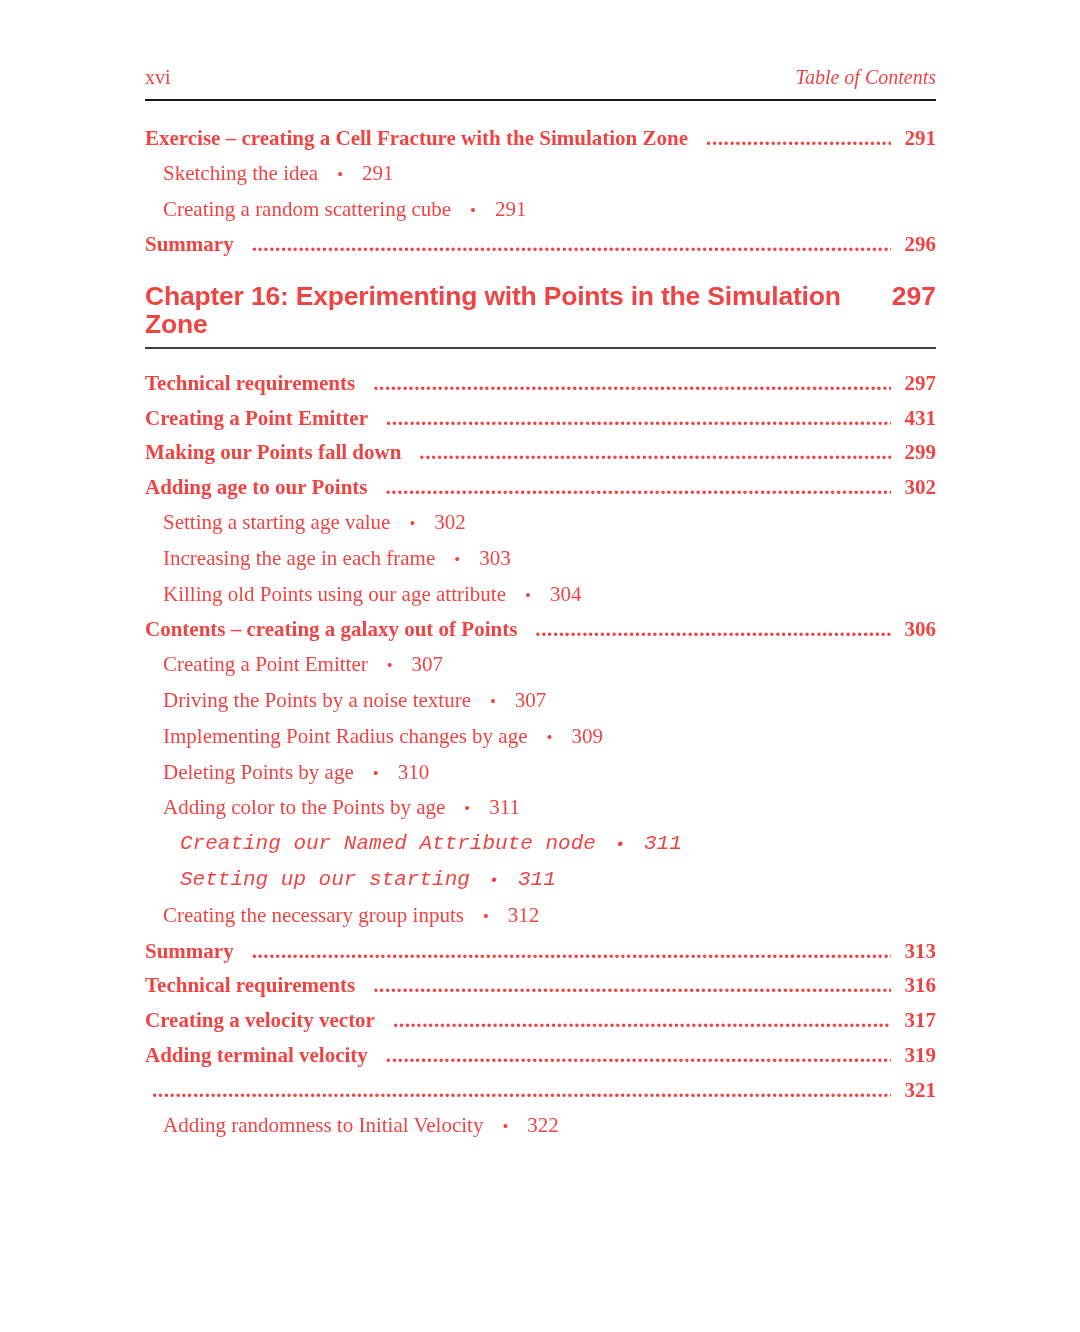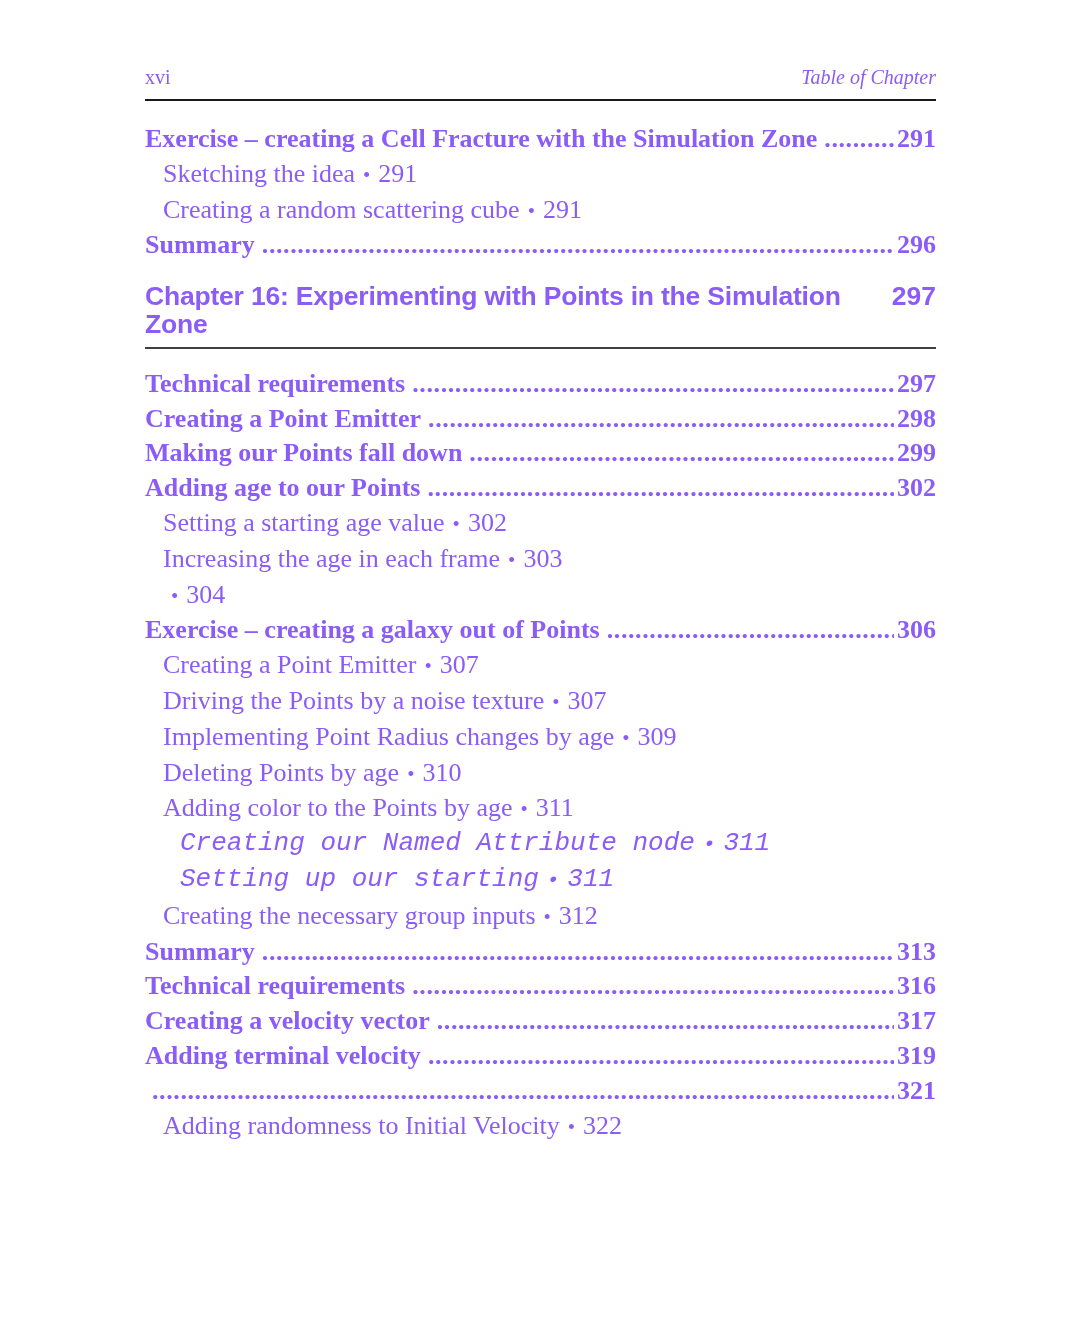--- a/index.html
+++ b/index.html
@@ -2,21 +2,21 @@
 <html><head>
 <meta charset="utf-8">
 <style>
   * { margin: 0; padding: 0; box-sizing: border-box; }
   html, body { background: #ffffff; }
   .page {
     position: relative;
     width: 1080px;
     height: 1332px;
     background: #ffffff;
-    color: #8b5cf6;
+    color: #ef4444;
     font-family: "Liberation Serif", "DejaVu Serif", serif;
     padding: 66px 144px 0 145px;
     overflow: hidden;
   }
   
   .running-header {
     display: flex;
     justify-content: space-between;
     align-items: baseline;
     padding-bottom: 10px;
@@ -28,23 +28,24 @@
   }
   .running-title {
     font-size: 20px;
     font-style: italic;
   }
   
   .toc-list { margin-top: 27px; }
   .toc-row {
     display: flex;
     align-items: baseline;
-    font-size: 26px;
+    font-size: 21px;
     line-height: 21.5px;
     margin-bottom: 13.3px;
+    gap: 11px;
   }
   .toc-row.bold { font-weight: 700; }
   .toc-row.normal { font-weight: 400; }
   .toc-row.italic { font-weight: 400; font-style: italic; font-family: Liberation Mono, monospace; }
   .toc-row.level-1 { padding-left: 18px; }
   .toc-row.level-2 { padding-left: 35px; }
   .entry-title { white-space: nowrap; }
   .leader {
     flex: 1 1 auto;
     min-width: 0;
@@ -76,21 +77,21 @@
   }
   .chapter-title { letter-spacing: -0.2px; }
   .chapter-page { padding-left: 20px; }
 </style>
 </head>
 <body>
 
 <div class="page">
   <div class="running-header">
     <span class="folio">xvi</span>
-    <span class="running-title">Table of Chapter</span>
+    <span class="running-title">Table of Contents</span>
   </div>
   <div class="toc-list">
       <div class="toc-row level-0 bold">
         <span class="entry-title">Exercise – creating a Cell Fracture with the Simulation Zone</span>
         <span class="leader">............................................................................................................................................................................................................................</span>
         <span class="page-num">291</span>
       </div>
       <div class="toc-row level-1 normal">
         <span class="entry-title">Sketching the idea</span>
         <span class="bullet">•</span>
@@ -111,21 +112,21 @@
         <span class="chapter-page">297</span>
       </div>
       <div class="toc-row level-0 bold">
         <span class="entry-title">Technical requirements</span>
         <span class="leader">............................................................................................................................................................................................................................</span>
         <span class="page-num">297</span>
       </div>
       <div class="toc-row level-0 bold">
         <span class="entry-title">Creating a Point Emitter</span>
         <span class="leader">............................................................................................................................................................................................................................</span>
-        <span class="page-num">298</span>
+        <span class="page-num">431</span>
       </div>
       <div class="toc-row level-0 bold">
         <span class="entry-title">Making our Points fall down</span>
         <span class="leader">............................................................................................................................................................................................................................</span>
         <span class="page-num">299</span>
       </div>
       <div class="toc-row level-0 bold">
         <span class="entry-title">Adding age to our Points</span>
         <span class="leader">............................................................................................................................................................................................................................</span>
         <span class="page-num">302</span>
@@ -134,25 +135,26 @@
         <span class="entry-title">Setting a starting age value</span>
         <span class="bullet">•</span>
         <span class="page-inline">302</span>
       </div>
       <div class="toc-row level-1 normal">
         <span class="entry-title">Increasing the age in each frame</span>
         <span class="bullet">•</span>
         <span class="page-inline">303</span>
       </div>
       <div class="toc-row level-1 normal">
+        <span class="entry-title">Killing old Points using our age attribute</span>
         <span class="bullet">•</span>
         <span class="page-inline">304</span>
       </div>
       <div class="toc-row level-0 bold">
-        <span class="entry-title">Exercise – creating a galaxy out of Points</span>
+        <span class="entry-title">Contents – creating a galaxy out of Points</span>
         <span class="leader">............................................................................................................................................................................................................................</span>
         <span class="page-num">306</span>
       </div>
       <div class="toc-row level-1 normal">
         <span class="entry-title">Creating a Point Emitter</span>
         <span class="bullet">•</span>
         <span class="page-inline">307</span>
       </div>
       <div class="toc-row level-1 normal">
         <span class="entry-title">Driving the Points by a noise texture</span>

